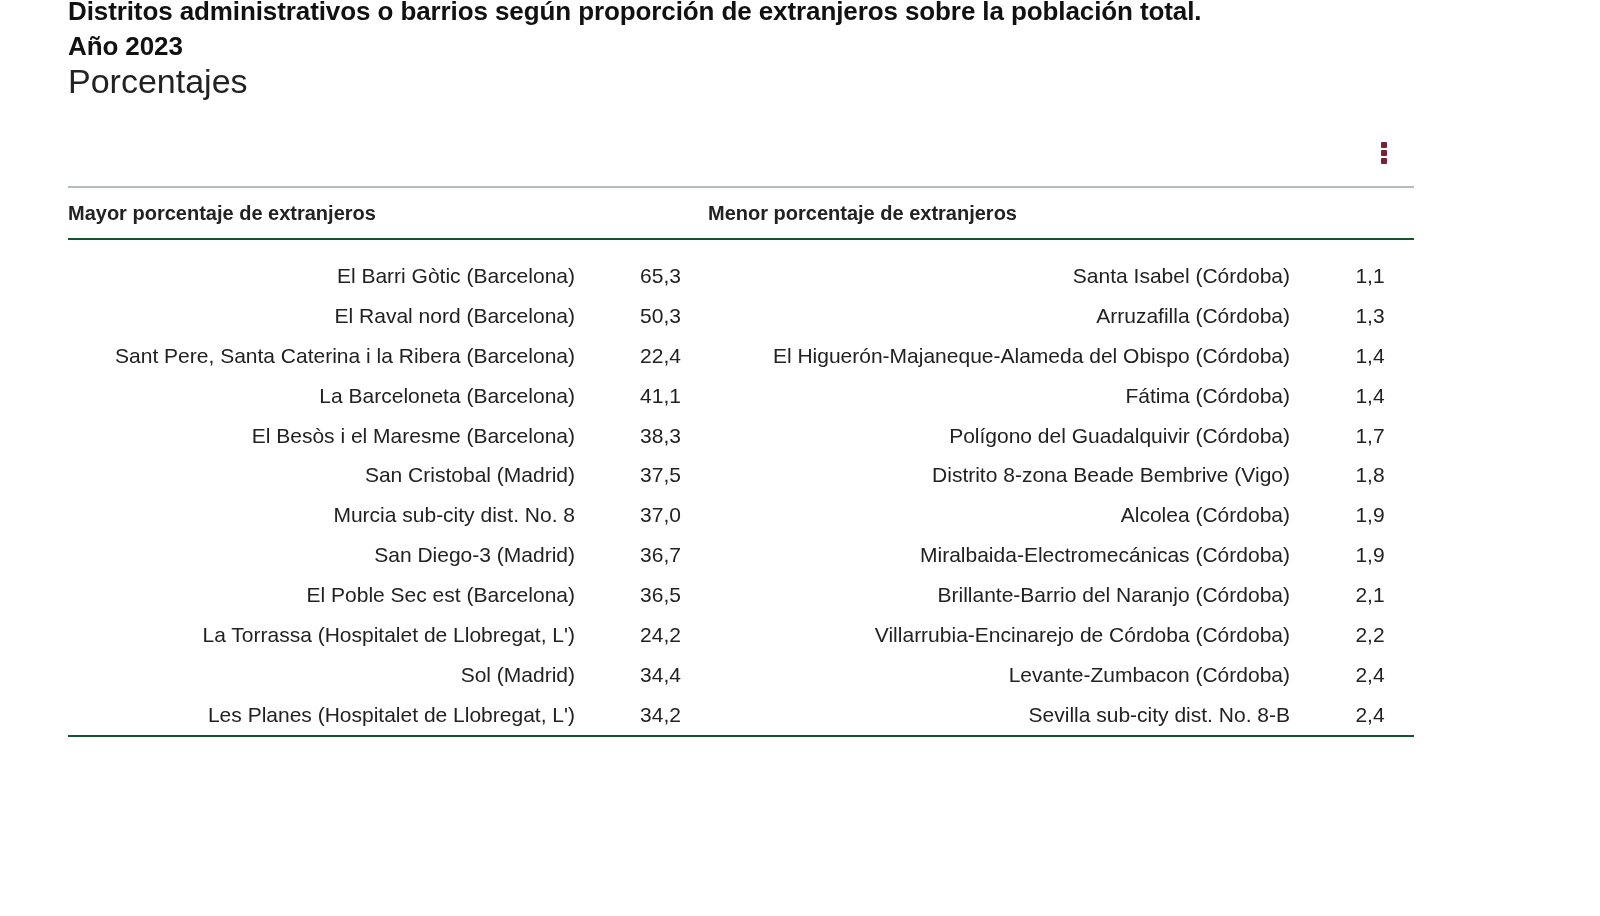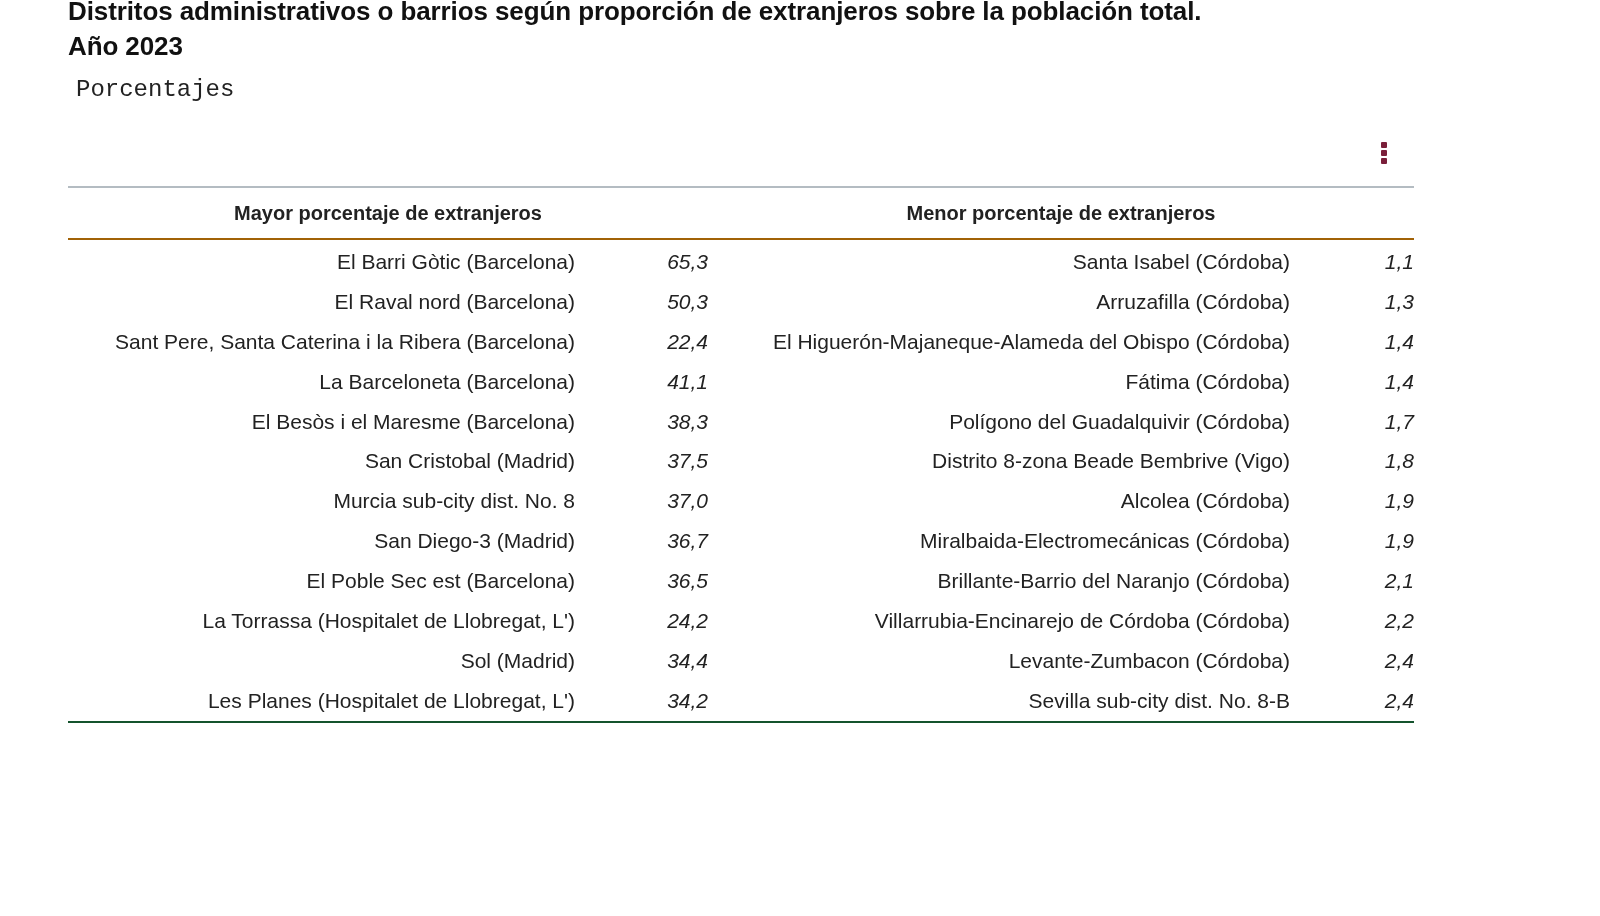--- a/index.html
+++ b/index.html
@@ -23,25 +23,24 @@
     }
     .title {
       font-weight: bold;
       font-size: 26px;
       line-height: 35px;
       margin: 0;
       color: #111;
       letter-spacing: -0.1px;
     }
     .subtitle {
-      font-size: 24px;
+      font-size: 34px;
       line-height: 35px;
-      margin: 8px;
+      margin: 0;
       color: #222;
-      font-family: Liberation Mono, monospace;
     }
     .menu-btn {
       position: absolute;
       left: 1376px;
       top: 142px;
       width: 16px;
       height: 30px;
       cursor: pointer;
       display: flex;
       flex-direction: column;
@@ -65,42 +64,41 @@
       width: 100%;
       border-collapse: collapse;
       font-size: 21px;
       color: #222;
     }
     thead th {
       font-weight: bold;
       font-size: 20px;
       height: 50px;
       border-top: 2px solid #b4bcc2;
-      border-bottom: 2px solid #a16207;
-      text-align: center;
+      border-bottom: 2px solid #14532d;
+      text-align: left;
       padding: 0;
       color: #222;
     }
     tbody td {
       height: 39.9px;
       padding: 0;
       white-space: nowrap;
     }
     tbody tr:first-child td {
-      padding-top: 2px;
+      padding-top: 16px;
     }
     tbody tr:last-child td {
       border-bottom: 2px solid #14532d;
     }
     td.name {
       text-align: right;
     }
     td.val {
-      text-align: right;
-      font-style: italic;
+      text-align: center;
     }
     col.c1 { width: 545px; }
     col.c2 { width: 95px; }
     col.c3 { width: 618px; }
     col.c4 { width: 88px; }
     td.name-left { padding-right: 38px; }
     td.val-left { padding-left: 0; }
     td.name-right { padding-right: 36px; }
     td.val-right { padding-left: 0; }
   </style>

